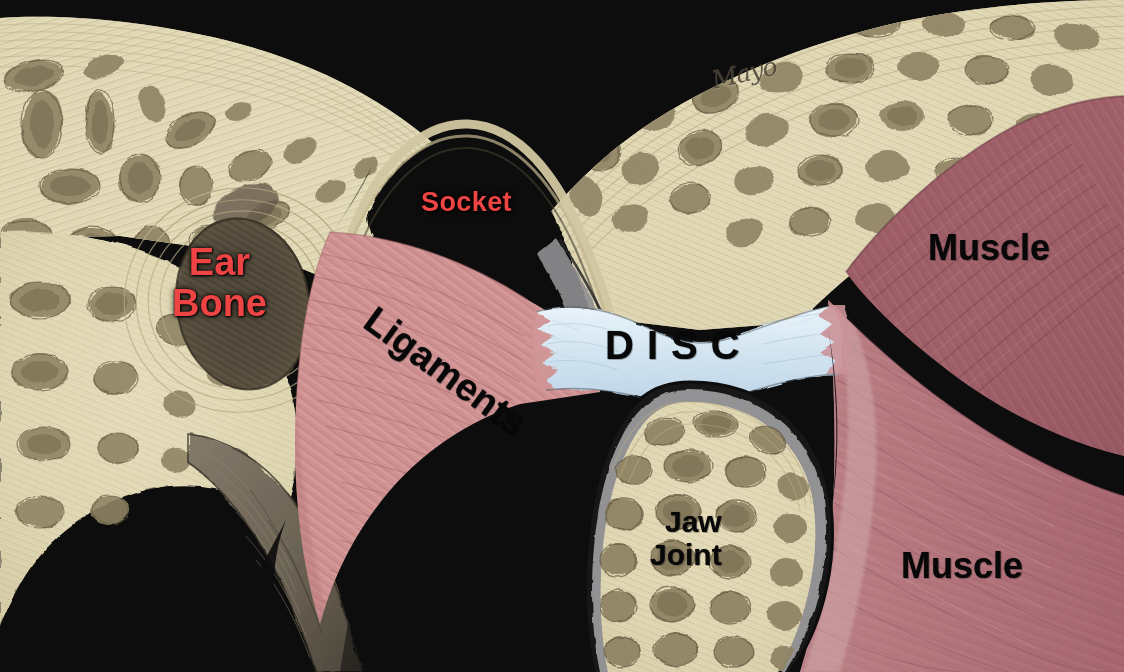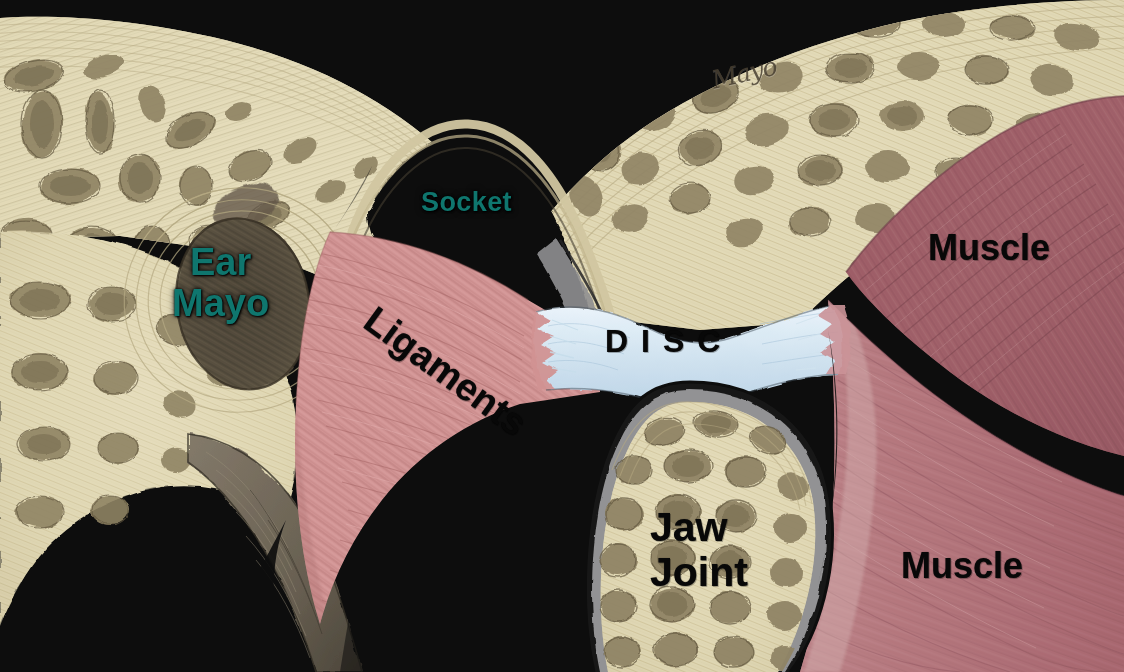--- a/index.html
+++ b/index.html
@@ -25,34 +25,34 @@
     pointer-events:none;
     user-select:none;
   }
   .lbl-dark{
     color:#080808;
     text-shadow:
        0 0 1px rgba(0,0,0,.55),
        1px 1px 0 rgba(0,0,0,.25);
   }
   .lbl-light{
-    color:#0f766e;
+    color:#ef4444;
     text-shadow:
       0 0 3px rgba(0,0,0,.95),
       0 0 7px rgba(0,0,0,.75),
       1px 1px 2px rgba(0,0,0,.9);
   }
 
   #lbl-temporal-bone{ left:660px; top:132px; font-size:40px; text-align:center; letter-spacing:.2px;}
   #lbl-socket      { left:421px; top:188px; font-size:27px; letter-spacing:.4px;}
   #lbl-ear-canal   { left:172px; top:242px; font-size:38px; text-align:center; line-height:1.08;}
   #lbl-muscle-upper{ left:928px; top:229px; font-size:36px;}
-  #lbl-disc        { left:605px; top:325px; font-size:32px; letter-spacing:13px;}
+  #lbl-disc        { left:605px; top:325px; font-size:40px; letter-spacing:13px;}
   #lbl-ligaments   { left:380px; top:300px; font-size:38px; transform:rotate(36deg); transform-origin:0 0;}
-  #lbl-jaw-joint   { left:650px; top:505px; font-size:41px; text-align:left; line-height:1.1;}
+  #lbl-jaw-joint   { left:650px; top:505px; font-size:30px; text-align:right; line-height:1.1;}
   #lbl-muscle-lower{ left:901px; top:547px; font-size:36px;}
 
   #signature{
     position:absolute;
     left:712px; top:66px;
     font-family:"DejaVu Serif", serif;
     font-style:italic;
     font-size:25px;
     color:#4a4133;
     opacity:.85;
@@ -735,21 +735,21 @@
 
     <path d="M330,236 C352,204 366,182 372,166 C358,192 344,216 330,236 Z" fill="#000" opacity=".5"></path>
 
     <rect x="0" y="0" width="1124" height="672" filter="url(#grain)" fill="#ffffff" opacity=".05"></rect>
   </svg>
 
 
   <div class="lbl lbl-light" id="lbl-socket">Socket</div>
 
   <div class="lbl lbl-light" id="lbl-ear-canal">Ear
-Mayo</div>
+Bone</div>
 
   <div class="lbl lbl-dark" id="lbl-muscle-upper">Muscle</div>
 
   <div class="lbl lbl-dark" id="lbl-disc">DISC</div>
 
   <div class="lbl lbl-dark" id="lbl-ligaments">Ligaments</div>
 
   <div class="lbl lbl-dark" id="lbl-jaw-joint">Jaw
 Joint</div>
 

